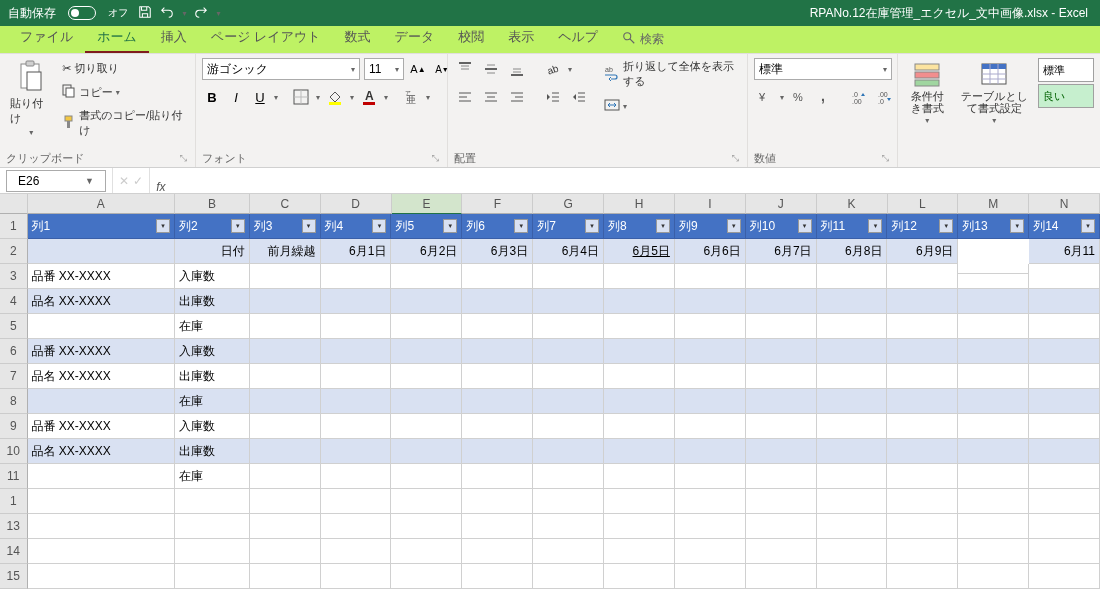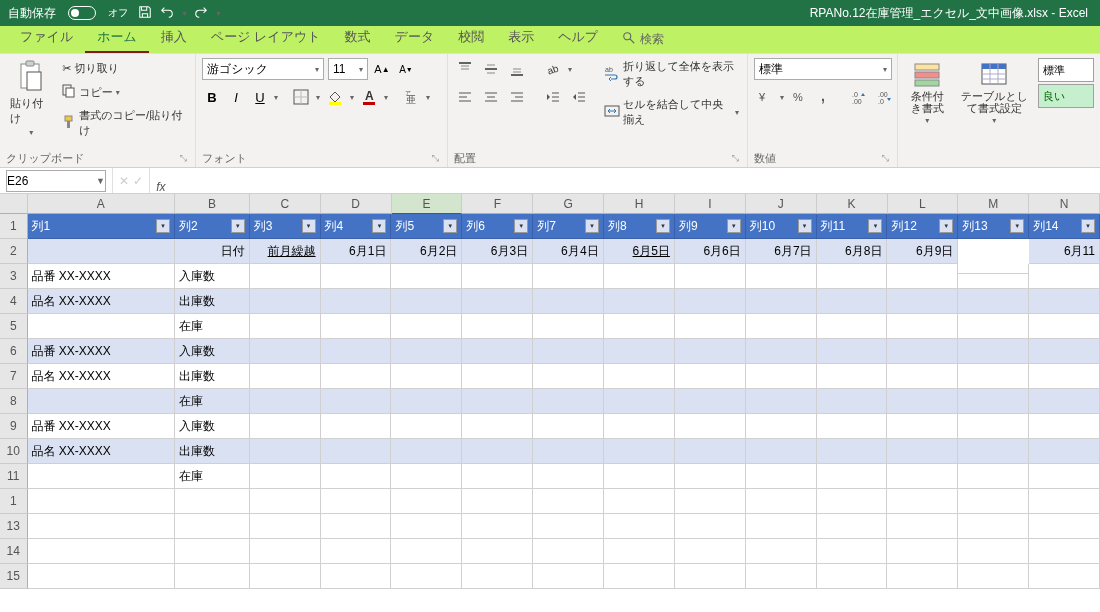--- a/index.html
+++ b/index.html
@@ -26,21 +26,21 @@
 .btn-col { display: flex; flex-direction: column; gap: 2px; }
 .btn-row { display: flex; gap: 4px; align-items: center; }
 .big-btn { display: flex; flex-direction: column; align-items: center; gap: 2px; padding: 2px 4px; font-size: 11px; color: #333; }
 .small-item { display: flex; align-items: center; gap: 3px; font-size: 11px; color: #333; padding: 1px 2px; }
 .dropdown-caret { font-size: 8px; color: #666; }
 .combo { background: #fff; border: 1px solid #ababab; height: 22px; display: flex; align-items: center; padding: 0 4px; font-size: 12px; }
 .font-btn { width: 20px; height: 20px; display: flex; align-items: center; justify-content: center; font-size: 13px; }
 .icon-box { width: 22px; height: 22px; display: flex; align-items: center; justify-content: center; }
 
 .namebox-row { height: 26px; background: #fff; border-bottom: 1px solid #d0d0d0; display: flex; align-items: center; }
-.namebox { width: 100px; height: 22px; border: 1px solid #ababab; margin: 0 6px; display: flex; align-items: center; padding: 0 0; font-size: 12px; background: #fff; }
+.namebox { width: 100px; height: 22px; border: 1px solid #ababab; margin: 0 6px; display: flex; align-items: center; padding: 0 11px; font-size: 12px; background: #fff; }
 .namebox .caret { margin-left: auto; font-size: 9px; color: #666; }
 .fx-btns { display: flex; gap: 4px; padding: 0 6px; border-left: 1px solid #e0e0e0; border-right: 1px solid #e0e0e0; height: 100%; align-items: center; color: #888; }
 .fx-label { font-style: italic; padding: 0 6px; color: #555; margin-top: 13px; }
 .formula-input { flex: 1; height: 22px; border: none; padding: 0 4px; }
 
 .sheet { position: relative; }
 .col-headers { display: flex; height: 20px; background: #e6e6e6; }
 .corner { width: 28px; border-right: 1px solid #ccc; border-bottom: 1px solid #b0b0b0; background: #e6e6e6; }
 .col-h { border-right: 1px solid #ccc; border-bottom: 1px solid #b0b0b0; text-align: center; font-size: 12px; color: #555; display: flex; align-items: center; justify-content: center; }
 .col-h.sel { background: #d3e5cc; border-bottom-color: #217346; }
@@ -139,21 +139,21 @@
     </div>
     <div class="label">
         <span>クリップボード</span>
         <span class="launcher">⤡</span>
       </div>
   </div>
 
   <div class="group" style="width:252px">
     <div class="body" style="flex-direction:column;gap:6px;width:100%">
       <div class="btn-row">
-        <div class="combo" style="width:122px">
+        <div class="combo" style="width:158px">
             <span>游ゴシック</span>
             <span class="dropdown-caret" style="margin-left:auto">▾</span>
           </div>
         <div class="combo" style="width:40px">
             <span>11</span>
             <span class="dropdown-caret" style="margin-left:auto">▾</span>
           </div>
         <div class="font-btn" style="font-size:11px">A<sup style="font-size:8px">▲</sup></div>
         <div class="font-btn" style="font-size:10px">A<sup style="font-size:7px">▼</sup></div>
       </div>
@@ -282,21 +282,20 @@
                 <path d="M1 10 h10 a2 2 0 0 1 0 4 h-4" fill="none" stroke="#2e75b6" stroke-width="1.2"></path>
                 <path d="M7 12 l-2 2 2 2" fill="none" stroke="#2e75b6"></path>
               </svg></span>
           <span>折り返して全体を表示する</span>
         </div>
         <div class="small-item">
           <span><svg width="16" height="16">
                 <rect x="1" y="3" width="14" height="10" fill="none" stroke="#555"></rect>
                 <path d="M4 8 h8 M4 8 l2 -2 M4 8 l2 2 M12 8 l-2 -2 M12 8 l-2 2" stroke="#2e75b6" fill="none"></path>
               </svg></span>
-          <span>セルを結合して中央揃え</span>
           <span class="dropdown-caret">▾</span>
         </div>
       </div>
     </div>
     <div class="label">
         <span>配置</span>
         <span class="launcher">⤡</span>
       </div>
   </div>
 
@@ -466,25 +465,25 @@
         </div>
         <div class="hdr-cell wOther">
           <span>列14</span>
           <span class="filter-btn">▾</span>
         </div>
       </div>
       <div class="row">
         <div class="row-h">2</div>
         <div class="cell wA band"></div>
         <div class="cell wB band" style="justify-content: flex-end;">日付</div>
-        <div class="cell wC band" style="justify-content: flex-end; text-decoration: underline;">前月繰越</div>
+        <div class="cell wC band" style="justify-content: flex-end;">前月繰越</div>
         <div class="cell wD band" style="justify-content: flex-end;">6月1日</div>
         <div class="cell wE band" style="justify-content: flex-end;">6月2日</div>
         <div class="cell wOther band" style="justify-content: flex-end;">6月3日</div>
-        <div class="cell wOther band" style="justify-content: flex-end; font-family: Liberation Mono, monospace;">6月4日</div>
+        <div class="cell wOther band" style="justify-content: flex-end;">6月4日</div>
         <div class="cell wOther band" style="justify-content: flex-end; text-decoration: underline;">6月5日</div>
         <div class="cell wOther band" style="justify-content: flex-end;">6月6日</div>
         <div class="cell wOther band" style="justify-content: flex-end;">6月7日</div>
         <div class="cell wOther band" style="justify-content: flex-end;">6月8日</div>
         <div class="cell wOther band" style="justify-content: flex-end;">6月9日</div>
         <div class="cell wOther band" style="justify-content: flex-end; margin-top: 34px;">6月10日</div>
         <div class="cell wOther band" style="justify-content: flex-end;">6月11</div>
       </div>
       <div class="row">
         <div class="row-h">3</div>

